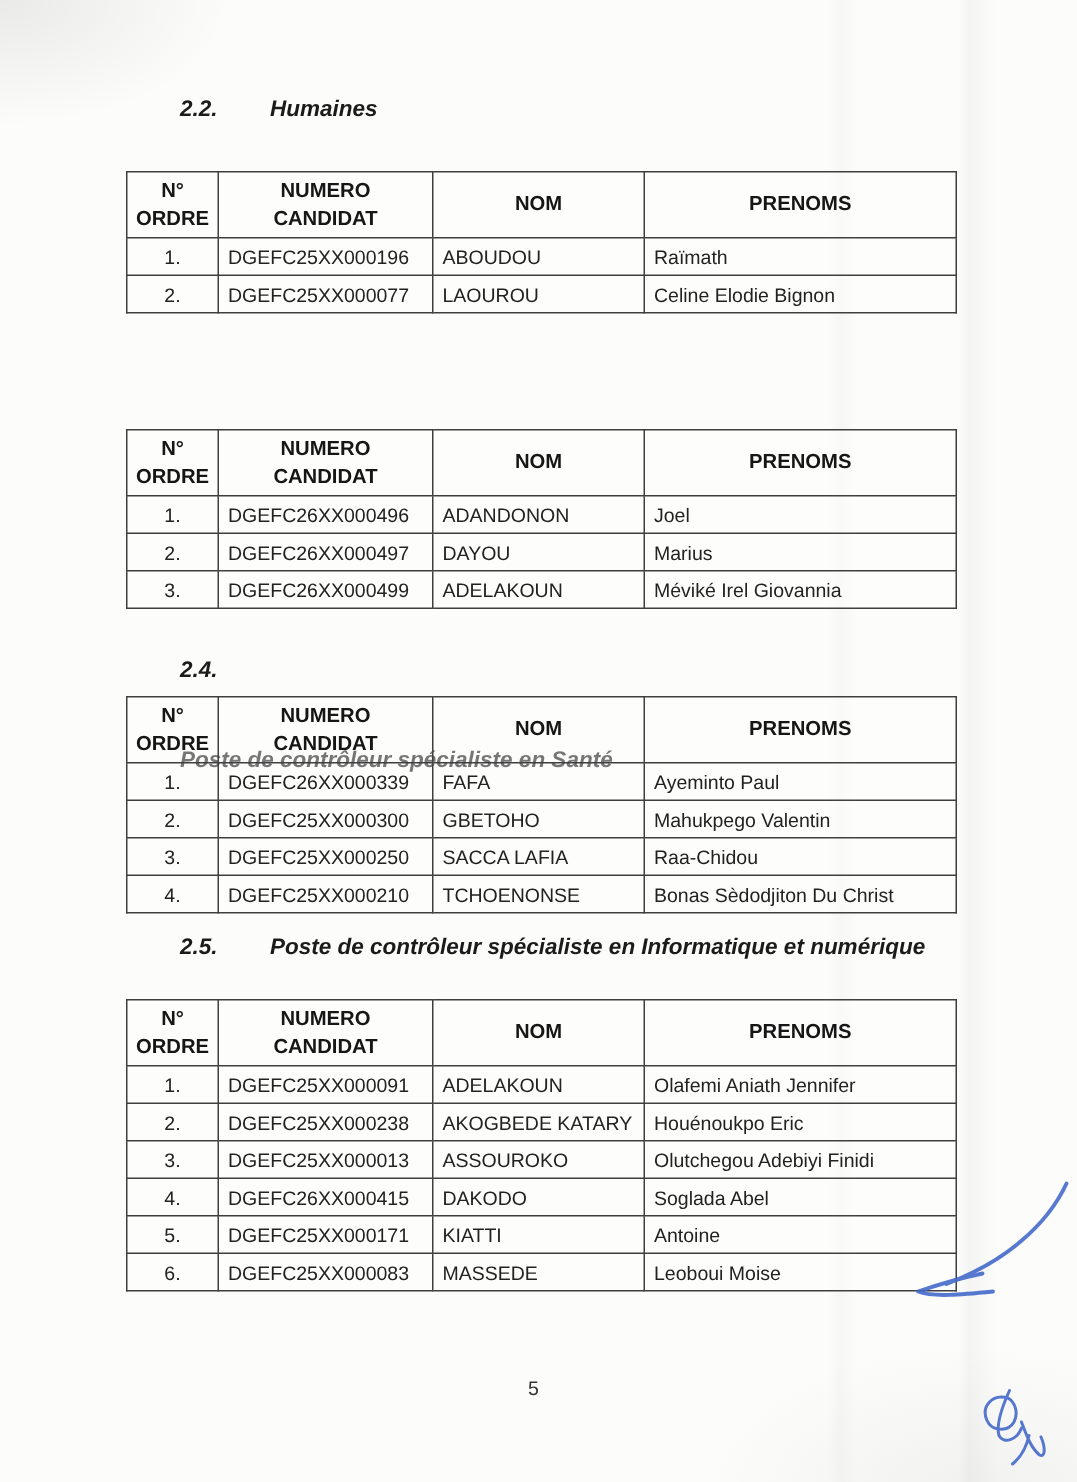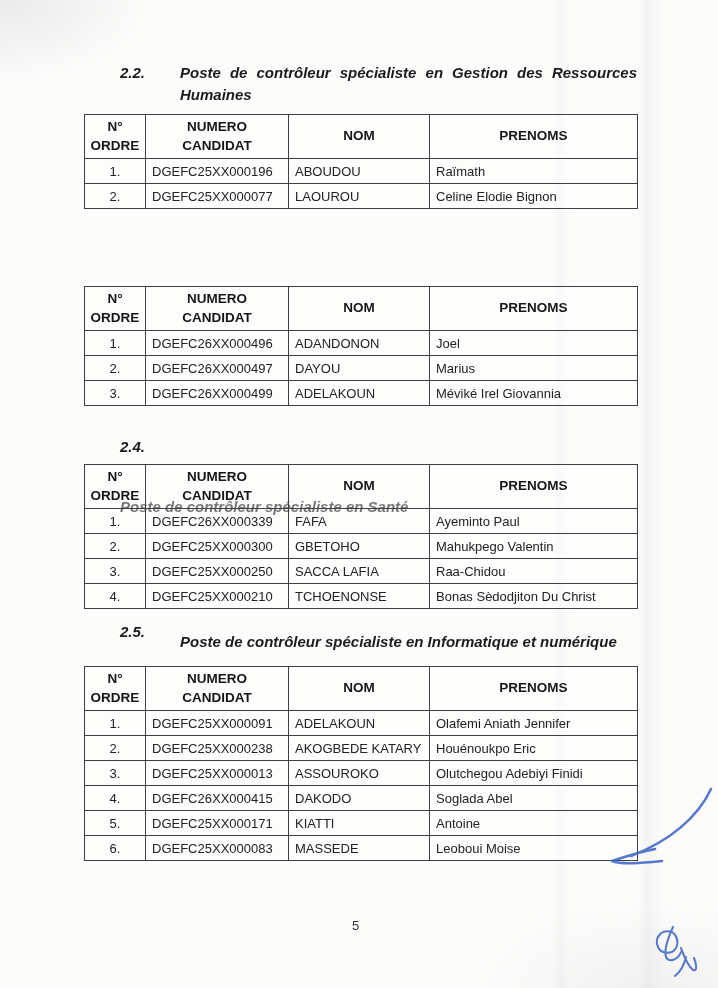--- a/index.html
+++ b/index.html
@@ -47,21 +47,20 @@
   .ink-layer { position:absolute; left:0; top:0; pointer-events:none; }
 </style>
 </head>
 <body>
 
 <div class="page">
 
   <div class="section-heading" style="top:62px;">
     <span class="sec-num">2.2.</span>
     <div class="sec-title" style="width:457px;">
-      <div class="justify-line">Poste de contrôleur spécialiste en Gestion des Ressources</div>
       <div>Humaines</div>
     </div>
   </div>
   <table class="cand" style="top:114px;">
     <colgroup>
         <col style="width:61px">
         <col style="width:143px">
         <col style="width:141px">
         <col style="width:208px">
       </colgroup>
@@ -200,21 +199,21 @@
           <td class="col-ordre">4.</td>
           <td class="col-numero">DGEFC25XX000210</td>
           <td class="col-nom">TCHOENONSE</td>
           <td class="col-prenoms">Bonas Sèdodjiton Du Christ</td>
         </tr>
       </tbody>
   </table>
 
   <div class="section-heading" style="top:621px;">
     <span class="sec-num">2.5.</span>
-    <div class="sec-title" style="width:530px;margin-top:10px;">
+    <div class="sec-title" style="width:530px;">
       <div>Poste de contrôleur spécialiste en Informatique et numérique</div>
     </div>
   </div>
   <table class="cand" style="top:666px;">
     <colgroup>
         <col style="width:61px">
         <col style="width:143px">
         <col style="width:141px">
         <col style="width:208px">
       </colgroup>

